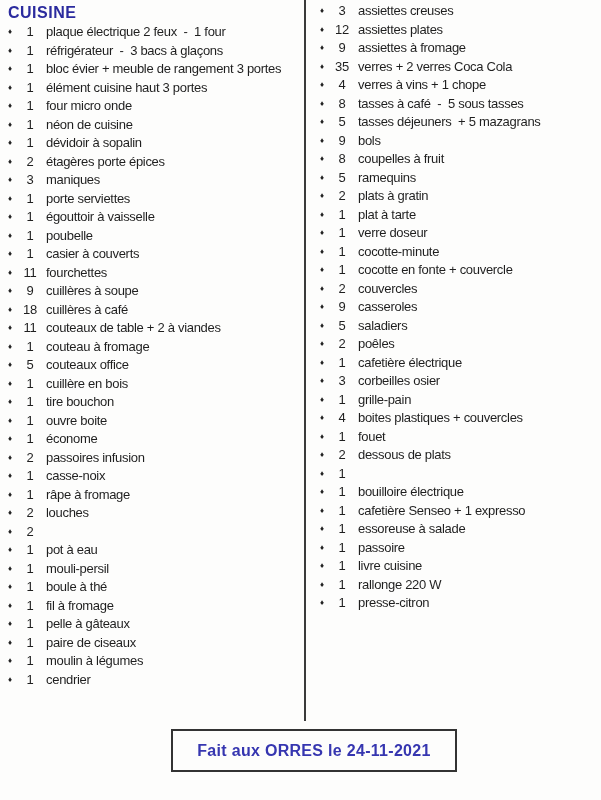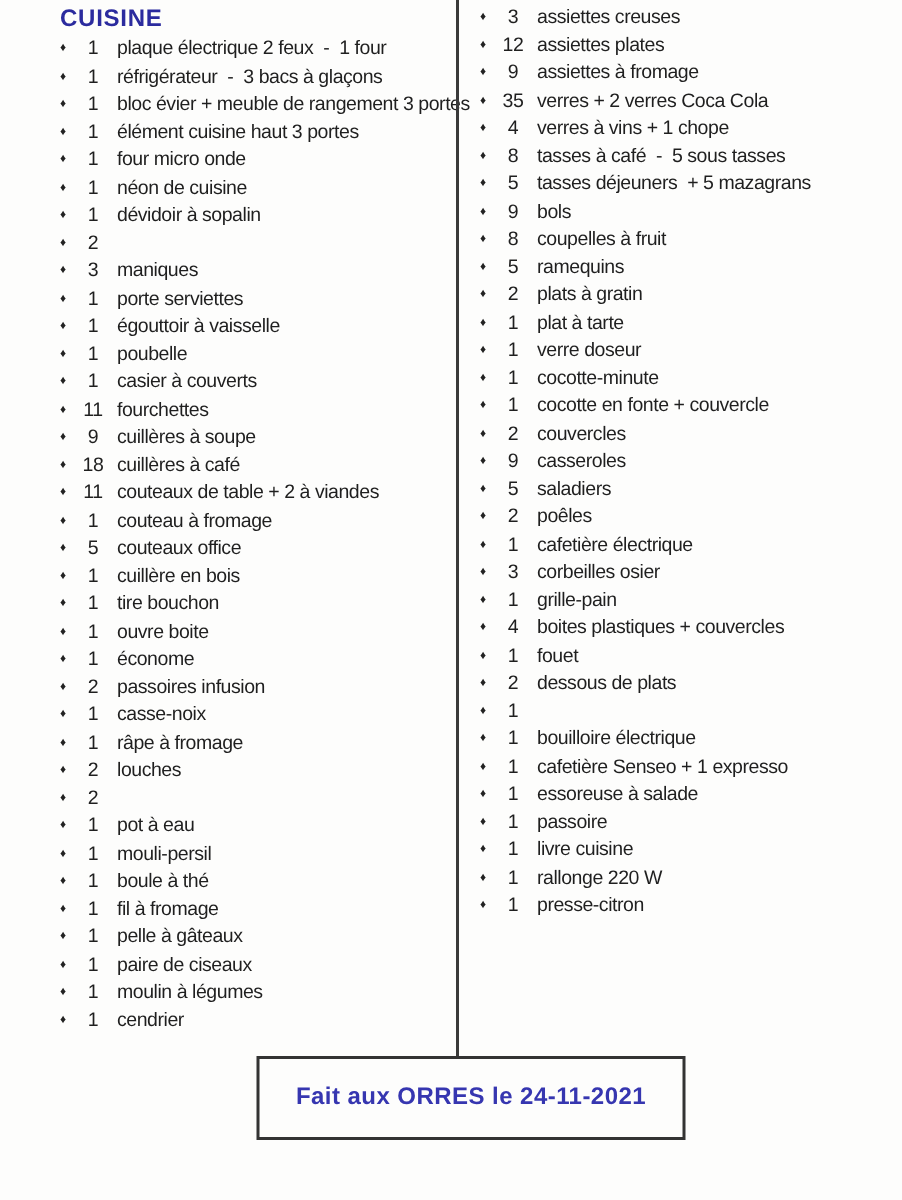--- a/index.html
+++ b/index.html
@@ -13,21 +13,21 @@
     height: 800px;
     background: #fdfdfc;
     font-family: "Liberation Sans", "DejaVu Sans", sans-serif;
     color: #1f1f1f;
     overflow: hidden;
   }
   .col {
     position: absolute;
     top: 0;
   }
-  .col-left  { left: 8px;  top: 3px; width: 295px; margin-left: 32px; }
+  .col-left  { left: 8px;  top: 3px; width: 295px; }
   .col-right { left: 320px; top: 2px; width: 279px; }
   .page-title {
     margin: 0;
     height: 20px;
     line-height: 20px;
     font-size: 16px;
     font-weight: bold;
     letter-spacing: 0.5px;
     color: #2b2b9e;
   }
@@ -67,23 +67,23 @@
     position: absolute;
     left: 304px;
     top: 0;
     width: 2px;
     height: 721px;
     background: #3a3a3a;
   }
   .footer-box {
     position: absolute;
     left: 171px;
-    top: 704px;
+    top: 729px;
     width: 286px;
-    height: 56px;
+    height: 43px;
     box-sizing: border-box;
     border: 2px solid #333333;
     background: #fdfdfc;
     display: flex;
     align-items: center;
     justify-content: center;
   }
   .footer-text {
     font-size: 16px;
     font-weight: bold;
@@ -142,20 +142,21 @@
 
         <li class="row">
           <span class="bullet">♦</span>
           <span class="qty">1</span>
           <span class="label">dévidoir à sopalin</span>
         </li>
 
         <li class="row">
           <span class="bullet">♦</span>
           <span class="qty">2</span>
+          <span class="label">étagères porte épices</span>
         </li>
 
         <li class="row">
           <span class="bullet">♦</span>
           <span class="qty">3</span>
           <span class="label">maniques</span>
         </li>
 
         <li class="row">
           <span class="bullet">♦</span>

